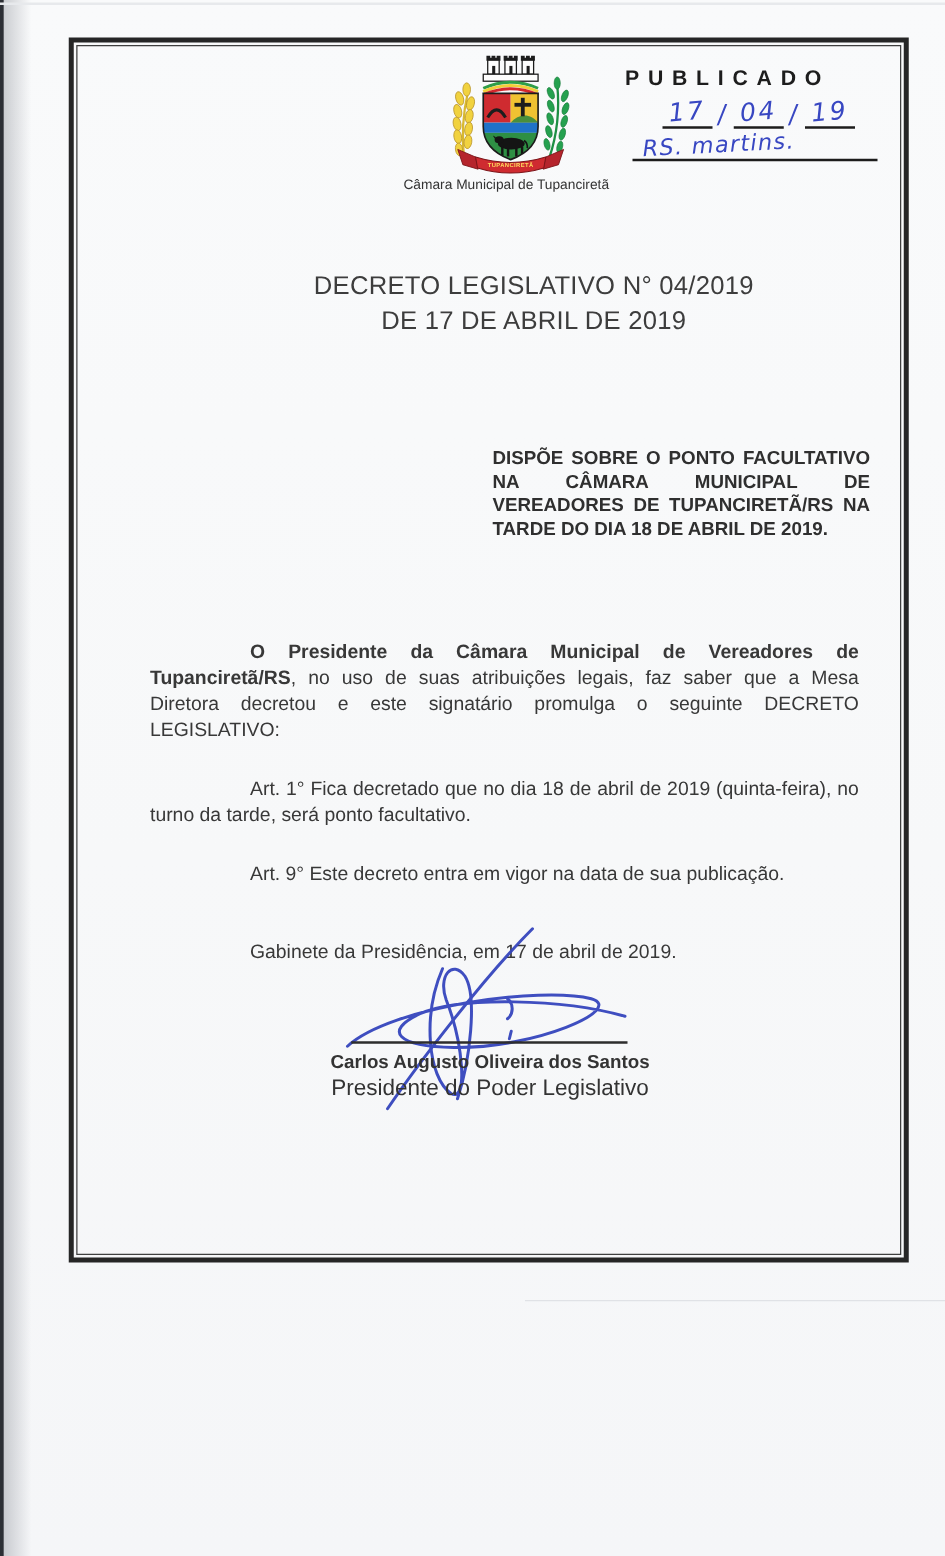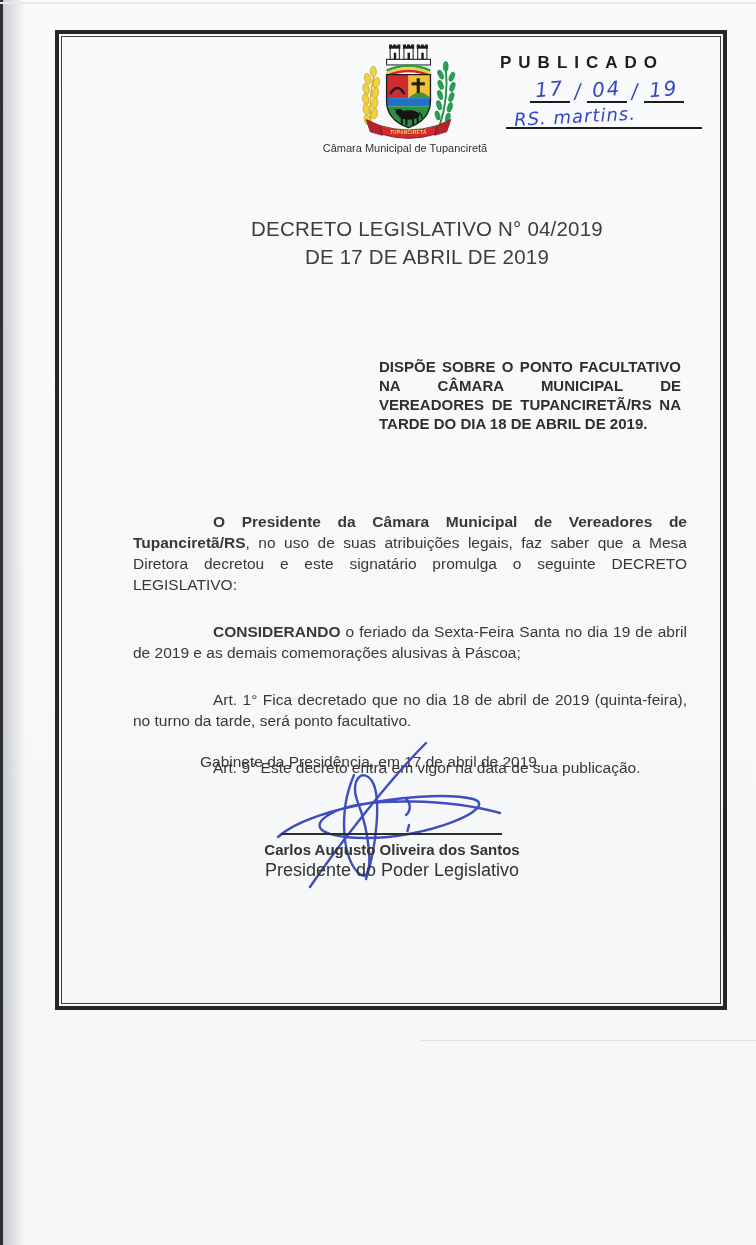--- a/index.html
+++ b/index.html
@@ -35,27 +35,27 @@
   .hw-slash{font-size:20px;transform:rotate(-8deg);}
   .stamp-sign{margin:3px 0 0 6px;width:196px;border-bottom:2.4px solid #1c1c1c;text-align:left;}
   .stamp-sign .hw{font-size:18px;display:inline-block;transform:rotate(-3deg);letter-spacing:1px;padding-left:8px;}
 
   
   .title-block{position:absolute;left:55px;top:217px;width:744px;text-align:center;color:#3d3d3d;}
   .title-line1{font-size:20.5px;letter-spacing:.2px;}
   .title-line2{font-size:20.5px;margin-top:4px;letter-spacing:.2px;}
 
   
-  .summary{position:absolute;left:379px;top:357px;width:302px;
+  .summary{position:absolute;left:394px;top:357px;width:302px;
     font-size:15px;font-weight:bold;line-height:19px;text-align:justify;color:#2f2f2f;}
 
   
   .body-text{position:absolute;left:120px;top:511px;width:567px;
     font-size:15.5px;line-height:21px;text-align:justify;color:#383838;}
-  .body-text p{margin:0 0 26px 13px;text-indent:80px;}
+  .body-text p{margin:0 0 26px 0;text-indent:80px;}
   .b{font-weight:bold;}
 
   .dateline{position:absolute;left:120px;top:753px;width:567px;
     font-size:15.5px;color:#383838;text-indent:80px;}
 
   
   .sig-svg{position:absolute;left:258px;top:735px;width:264px;height:158px;pointer-events:none;}
   .sig-line{position:absolute;left:281px;top:833px;width:221px;height:0;border-top:2px solid #2d2d2d;}
   .sig-block{position:absolute;left:250px;top:839px;width:284px;text-align:center;color:#333;}
   .sig-name{font-size:15px;font-weight:bold;line-height:21px;}
@@ -182,21 +182,20 @@
 
   <div class="title-block">
     <div class="title-line1">DECRETO LEGISLATIVO N° 04/2019</div>
     <div class="title-line2">DE 17 DE ABRIL DE 2019</div>
   </div>
 
   <div class="summary">DISPÕE SOBRE O PONTO FACULTATIVO NA CÂMARA MUNICIPAL DE VEREADORES DE TUPANCIRETÃ/RS NA TARDE DO DIA 18 DE ABRIL DE 2019.</div>
 
   <div class="body-text">
     <p><span class="b">O Presidente da Câmara Municipal de Vereadores de Tupanciretã/RS</span><span>, no uso de suas atribuições legais, faz saber que a Mesa Diretora decretou e este signatário promulga o seguinte DECRETO LEGISLATIVO:</span></p>
-    <p><span class="b">CONSIDERANDO</span><span> o feriado da Sexta-Feira Santa no dia 19 de abril de 2019 e as demais comemorações alusivas à Páscoa;</span></p>
     <p><span class="b"></span><span>Art. 1° Fica decretado que no dia 18 de abril de 2019 (quinta-feira), no turno da tarde, será ponto facultativo.</span></p>
     <p><span class="b"></span><span>Art. 9° Este decreto entra em vigor na data de sua publicação.</span></p>
   </div>
 
   <div class="dateline">Gabinete da Presidência, em 17 de abril de 2019.</div>
 
   <svg class="sig-svg" viewBox="0 0 264 158" aria-hidden="true">
     <g fill="none" stroke="#3545bd" stroke-width="2.4" stroke-linecap="round" opacity="0.95">
       <path d="M52 152 C 75 118, 128 48, 168 8"></path>
       <path d="M20 102 C 55 70, 175 54, 215 64 C 243 72, 170 104, 105 103 C 60 102, 48 90, 78 76 C 110 62, 192 64, 242 78"></path>

